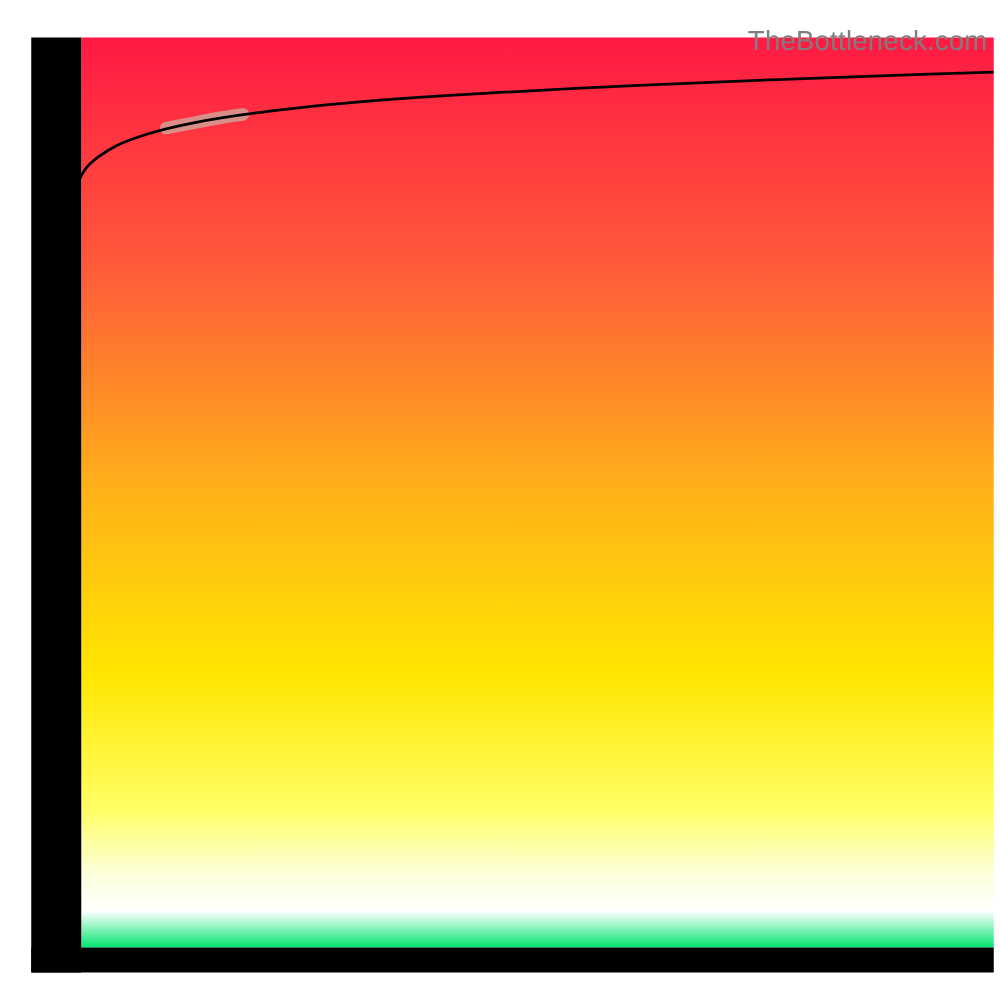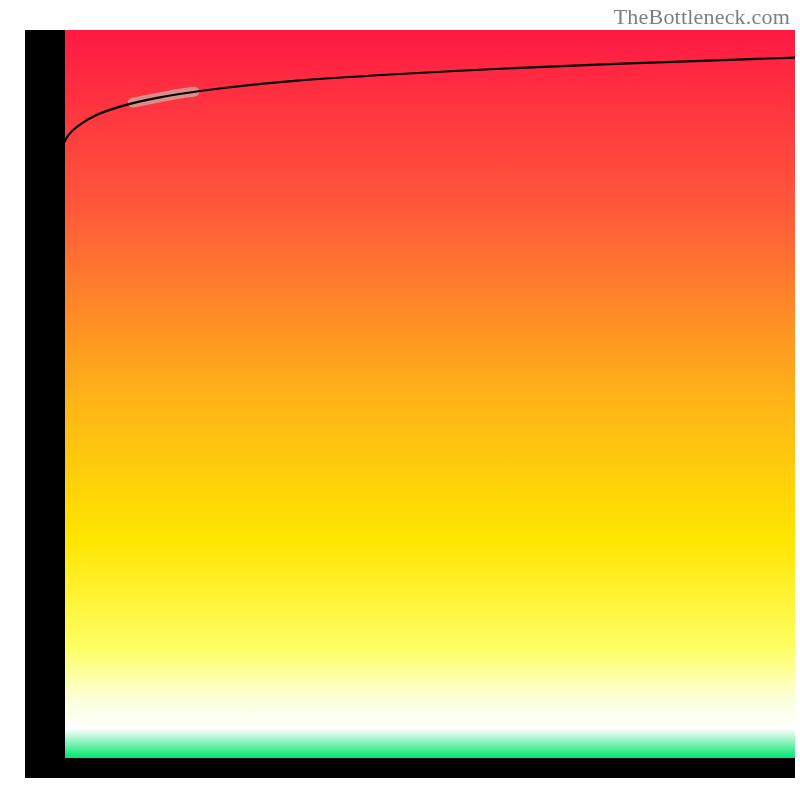--- a/index.html
+++ b/index.html
@@ -4,23 +4,23 @@
 <style>
   * { margin: 0; padding: 0; box-sizing: border-box; }
   html, body { width: 800px; height: 800px; overflow: hidden; background: #fff; }
   .stage {
     position: relative;
     width: 800px;
     height: 800px;
   }
   .watermark {
     position: absolute;
-    top: 4px;
+    top: 20px;
     right: 10px;
-    font-family: Liberation Serif, serif;
+    font-family: Liberation Sans, sans-serif;
     font-size: 22px;
     color: #7e7e7e;
     letter-spacing: 0.2px;
     user-select: none;
   }
   svg { display: block; }
 </style>
 </head>
 <body>
 

